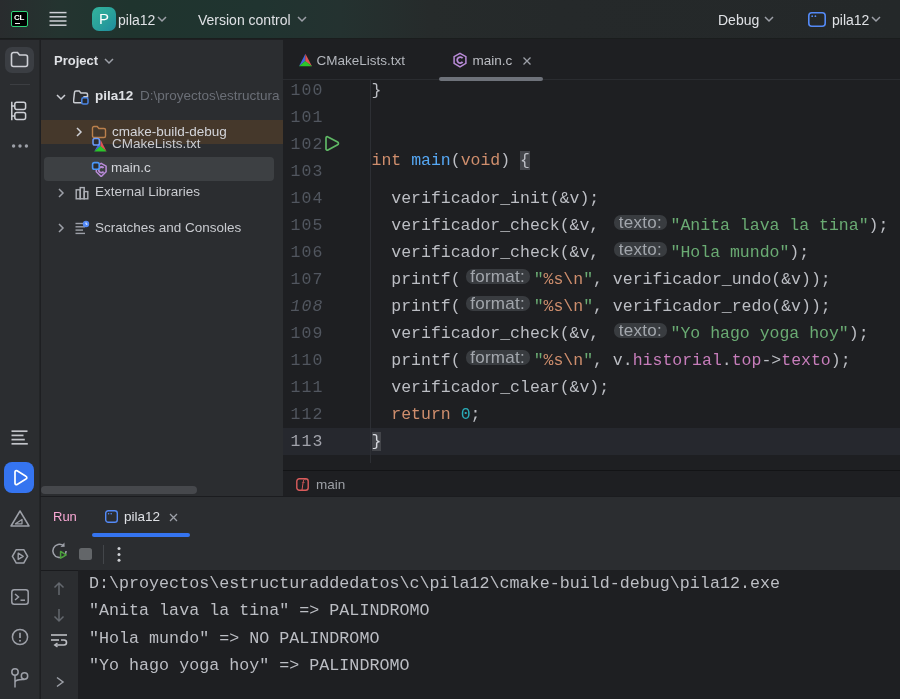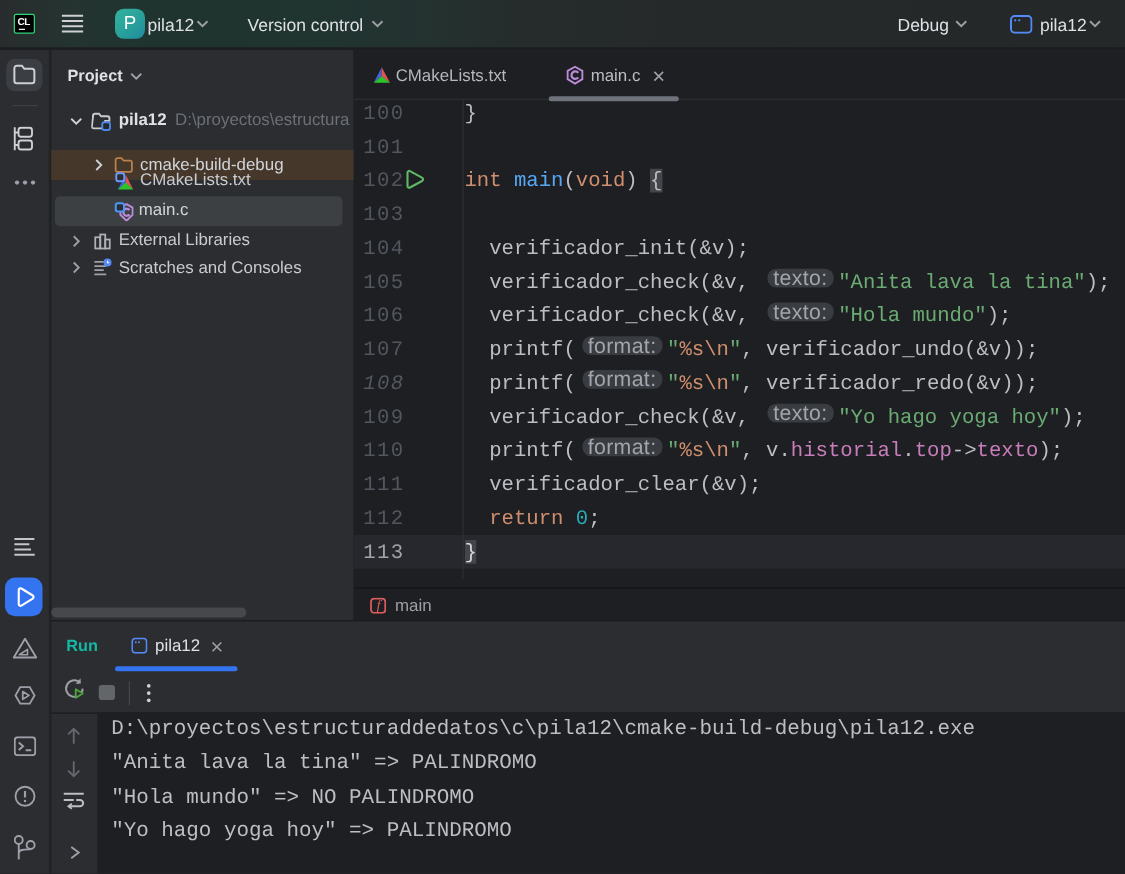--- a/index.html
+++ b/index.html
@@ -208,21 +208,21 @@
       <svg class="abs" style="left:33px; top:4px;" width="16" height="16" viewBox="0 0 16 16">
         <g fill="none" stroke="#aeb1b7" stroke-width="1.4">
         <rect x="2.2" y="4.8" width="4" height="9"></rect>
         <rect x="6.2" y="2.6" width="4" height="11.2"></rect>
         <rect x="10.2" y="6.6" width="3.6" height="7.2"></rect>
         </g>
       </svg>
       <div class="tlabel" style="left:54px;">External Libraries</div>
     </div>
 
-    <div class="trow" style="top:162px;">
+    <div class="trow" style="top:176px;">
       <svg class="abs" style="left:16px; top:7px;" width="8" height="10" viewBox="0 0 8 10">
           <path d="M2 1 L6 5 L2 9" fill="none" stroke="#9da0a8" stroke-width="1.5"></path>
         </svg>
       <svg class="abs" style="left:33px; top:4px;" width="16" height="16" viewBox="0 0 16 16">
         <g stroke="#9da0a8" stroke-width="1.4">
             <line x1="1.5" y1="3.5" x2="9" y2="3.5"></line>
             <line x1="1.5" y1="6.8" x2="11" y2="6.8"></line>
             <line x1="1.5" y1="10.1" x2="9" y2="10.1"></line>
             <line x1="1.5" y1="13.4" x2="11" y2="13.4"></line>
           </g>
@@ -256,21 +256,21 @@
       <div class="ln" style="top:321px;">112</div>
       <div class="ln" style="top:348px; color:#a1a3ab;">113</div>
 
       <div class="abs" style="left:87px; top:0; width:1px; height:383px; background:#2d2f34;"></div>
 
       <svg class="abs" style="left:41px; top:55px;" width="16" height="17" viewBox="0 0 16 17">
         <path d="M2 3 a1.3 1.3 0 0 1 2-1.1 l9.6 5.2 a1.5 1.5 0 0 1 0 2.7 l-9.6 5.2 a1.3 1.3 0 0 1 -2-1.1 z" fill="none" stroke="#5fb865" stroke-width="1.7"></path>
       </svg>
 
       <div class="cl" style="top:-3px;">}</div>
-      <div class="cl" style="top:51px;"><span class="kw">int</span> <span class="fn">main</span>(<span class="kw">void</span>) <span class="brace">{</span></div>
+      <div class="cl" style="top:67px;"><span class="kw">int</span> <span class="fn">main</span>(<span class="kw">void</span>) <span class="brace">{</span></div>
       <div class="cl" style="top:105px;">  verificador_init(&amp;v);</div>
       <div class="cl" style="top:132px;">  verificador_check(&amp;v, <span class="pill">texto:</span><span class="str">"Anita lava la tina"</span>);</div>
       <div class="cl" style="top:159px;">  verificador_check(&amp;v, <span class="pill">texto:</span><span class="str">"Hola mundo"</span>);</div>
       <div class="cl" style="top:186px;">  printf(<span class="pill">format:</span><span class="str">"<span class="esc">%s\n</span>"</span>, verificador_undo(&amp;v));</div>
       <div class="cl" style="top:213px;">  printf(<span class="pill">format:</span><span class="str">"<span class="esc">%s\n</span>"</span>, verificador_redo(&amp;v));</div>
       <div class="cl" style="top:240px;">  verificador_check(&amp;v, <span class="pill">texto:</span><span class="str">"Yo hago yoga hoy"</span>);</div>
       <div class="cl" style="top:267px;">  printf(<span class="pill">format:</span><span class="str">"<span class="esc">%s\n</span>"</span>, v.<span class="fld">historial</span>.<span class="fld">top</span>-&gt;<span class="fld">texto</span>);</div>
       <div class="cl" style="top:294px;">  verificador_clear(&amp;v);</div>
       <div class="cl" style="top:321px;">  <span class="kw">return</span> <span class="num">0</span>;</div>
       <div class="cl" style="top:348px;"><span class="brace" style="color:#d6d8dd;">}</span></div>
@@ -300,21 +300,21 @@
         <text x="6.9" y="10.2" font-size="11.5" font-style="italic" fill="#db5c5c" text-anchor="middle" font-family="Liberation Serif,serif">f</text>
       </svg>
       <div class="abs" style="left:33px; top:6px; font-size:13.5px; color:#9da0a6;">main</div>
     </div>
   </div>
 
   <div class="abs" style="left:40px; top:496px; width:860px; height:1px; background:#1b1c1f; z-index:9;"></div>
 
   <div id="runpanel">
     <div id="runheader">
-      <div class="abs" style="left:12px; top:12px; font-size:13px; font-weight:bold; color:#14b8a6;">Run</div>
+      <div class="abs" style="left:12px; top:12px; font-size:13px; font-weight:normal; color:#f9a8d4;">Run</div>
       <svg class="abs" style="left:64px; top:13px;" width="13" height="13" viewBox="0 0 13 13">
         <rect x="0.7" y="0.7" width="11.6" height="11.6" rx="2.6" fill="none" stroke="#548af7" stroke-width="1.4"></rect>
         <circle cx="3.6" cy="3.8" r="0.8" fill="#548af7"></circle>
           <circle cx="6.2" cy="3.8" r="0.8" fill="#548af7"></circle>
       </svg>
       <div class="abs" style="left:83px; top:11.5px; font-size:13.5px; color:#dfe1e5;">pila12</div>
       <svg class="abs" style="left:127px; top:15px;" width="11" height="11" viewBox="0 0 11 11">
           <path d="M2 2 L9 9 M9 2 L2 9" stroke="#9da0a8" stroke-width="1.3"></path>
         </svg>
       <div class="abs" style="left:51px; top:36px; width:98px; height:3.5px; background:#3574f0; border-radius:2px;"></div>

